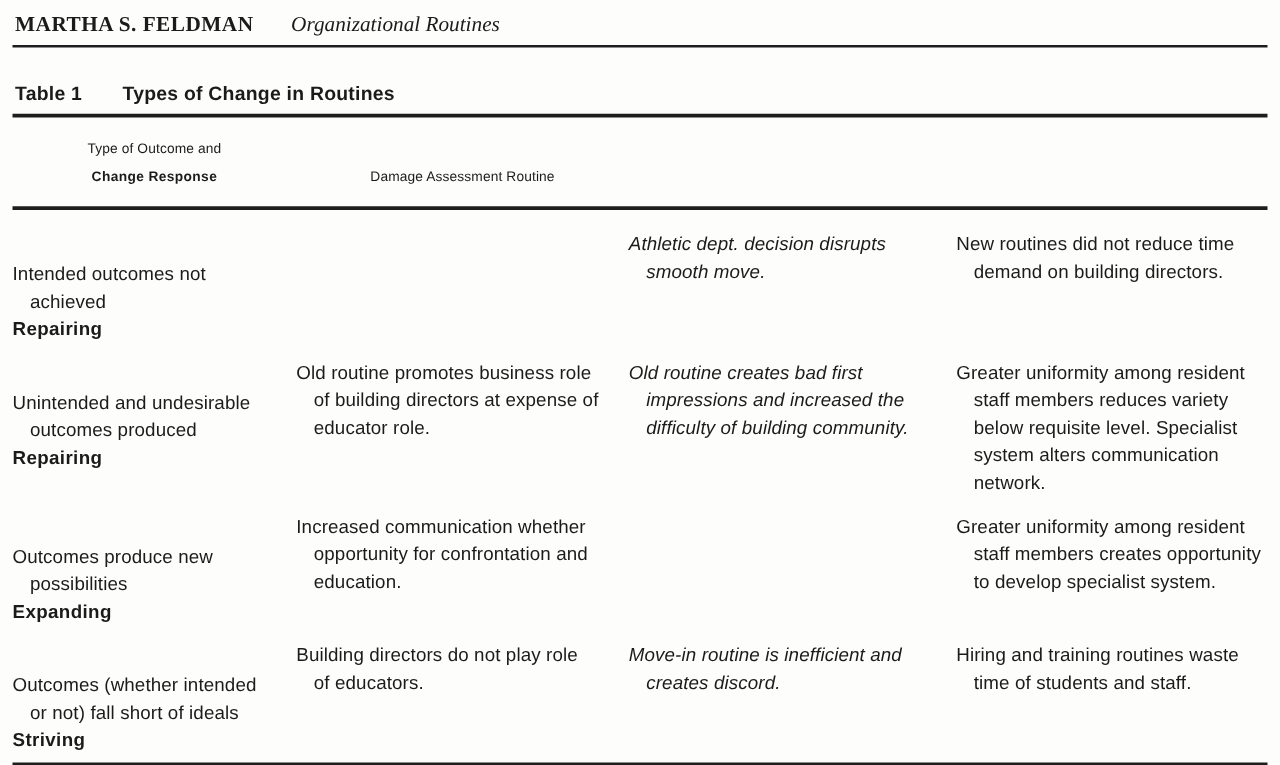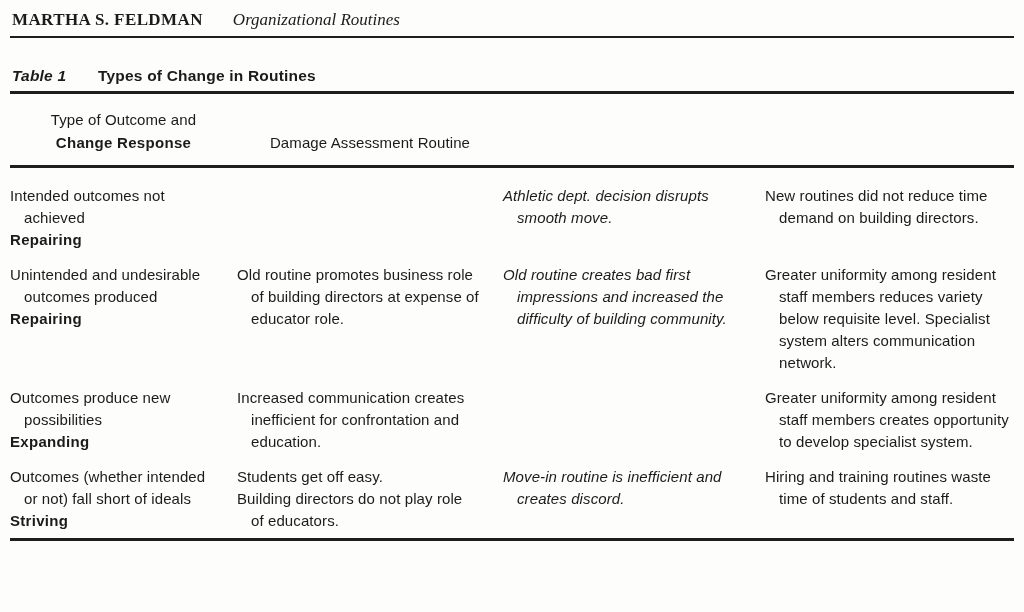--- a/index.html
+++ b/index.html
@@ -36,49 +36,49 @@
 
   
   .table-caption {
     margin-top: 29px;
     display: flex;
     font-size: 15.5px;
     font-weight: bold;
     letter-spacing: 0.2px;
     padding-left: 2px;
   }
-  .caption-label { width: 86px; flex: 0 0 86px; font-style: italic; }
+  .caption-label { width: 86px; flex: 0 0 86px; }
 
   
   .tgrid {
     display: grid;
     grid-template-columns: 227px 266px 262px 249px;
   }
 
   
   .thead {
     align-items: end;
     padding: 14px 0 11px 0;
-    font-size: 15px;
+    font-size: 11px;
     line-height: 23px;
     letter-spacing: 0.1px;
   }
   .th { text-align: center; }
   .th .bold-line { font-weight: bold; letter-spacing: 0.3px; }
 
   
   .tbody { padding-top: 17px; }
   .trow { margin-bottom: 13px; }
   .trow:last-child { margin-bottom: 0; }
   .cell {
     font-size: 15px;
     line-height: 22px;
     letter-spacing: 0.1px;
   }
-  .cell-outcome        { padding-right: 22px; }
+  .cell-outcome        { padding-right: 22px; margin-top: 24px; }
   .cell-damage         { padding-right: 24px; }
   .cell-movein         { padding-right: 18px; font-style: italic; }
   .cell-hiring         { padding-right: 2px; }
   .cell p.hang {
     padding-left: 14px;
     text-indent: -14px;
   }
   .response {
     font-weight: bold;
     letter-spacing: 0.3px;
@@ -141,35 +141,34 @@
         <p class="hang">Greater uniformity among resident staff members reduces variety below requisite level. Specialist system alters communication network.</p>
       </div>
     </div>
 
     <div class="tgrid trow">
       <div class="cell cell-outcome">
         <p class="hang">Outcomes produce new possibilities</p>
         <p class="response">Expanding</p>
       </div>
       <div class="cell cell-damage">
-        <p class="hang">Increased communication creates inefficient for confrontation and education.</p>
+        <p class="hang">Increased communication whether opportunity for confrontation and education.</p>
       </div>
       <div class="cell cell-movein"></div>
       <div class="cell cell-hiring">
         <p class="hang">Greater uniformity among resident staff members creates opportunity to develop specialist system.</p>
       </div>
     </div>
 
     <div class="tgrid trow">
       <div class="cell cell-outcome">
         <p class="hang">Outcomes (whether intended or not) fall short of ideals</p>
         <p class="response">Striving</p>
       </div>
       <div class="cell cell-damage">
-        <p class="hang">Students get off easy.</p>
         <p class="hang">Building directors do not play role of educators.</p>
       </div>
       <div class="cell cell-movein">
         <p class="hang">Move-in routine is inefficient and creates discord.</p>
       </div>
       <div class="cell cell-hiring">
         <p class="hang">Hiring and training routines waste time of students and staff.</p>
       </div>
     </div>
 

